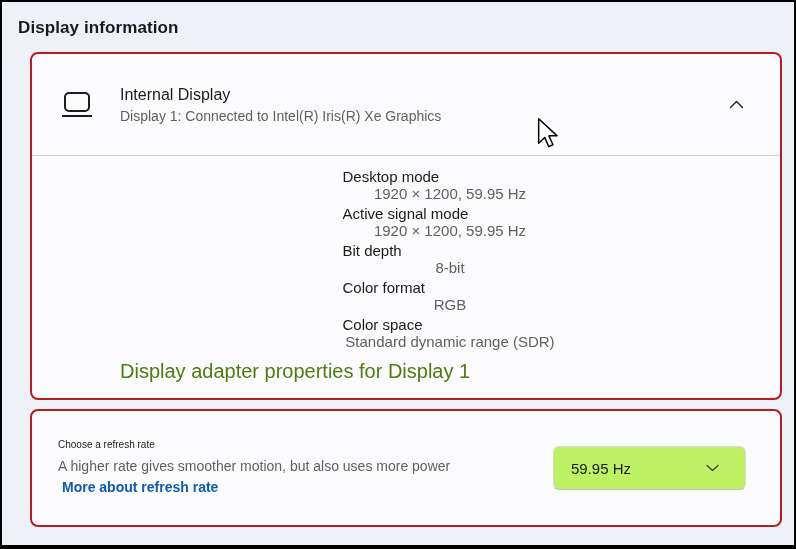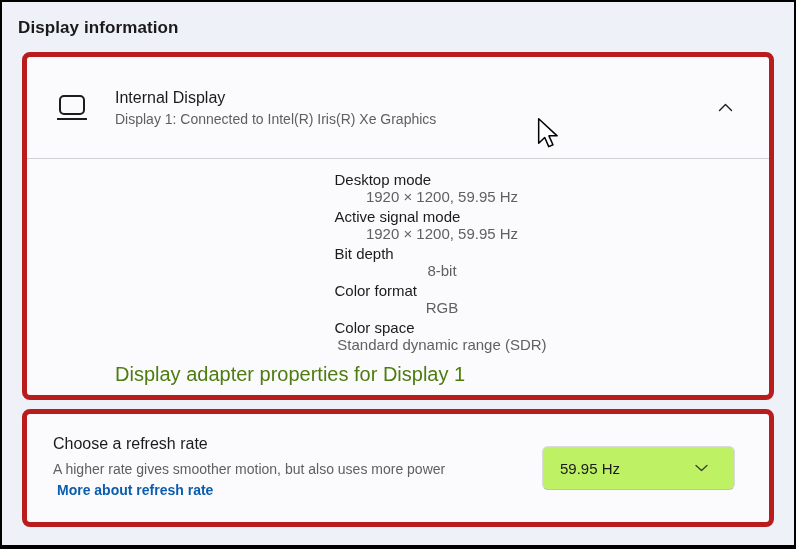--- a/index.html
+++ b/index.html
@@ -14,23 +14,23 @@
   }
   .page-title {
     font-size: 17px;
     font-weight: 700;
     color: #1a1a1a;
     margin: 16px 0 0 16px;
     letter-spacing: 0.1px;
   }
   .card {
     width: 752px;
-    margin-left: 20px;
+    margin-left: 28px;
     background: #fbfbfd;
-    border: 5px solid #b91c1c;
+    border: 2px solid #b91c1c;
     border-radius: 8px;
   }
   .card-expander { margin-top: 14px; height: 348px; }
   .expander-header {
     display: flex;
     align-items: center;
     height: 101px;
     padding: 0 34px 0 30px;
     cursor: default;
   }
@@ -65,21 +65,21 @@
   }
   .card-refresh {
     margin-top: 9px;
     height: 118px;
     display: flex;
     align-items: center;
     justify-content: space-between;
     padding: 0 34px 0 26px;
   }
   .refresh-text { max-width: 470px; }
-  .refresh-title { font-size: 16px; color: #1b1b1b; margin-bottom: 6px; }
+  .refresh-title { font-size: 10px; color: #1b1b1b; margin-bottom: 6px; }
   .refresh-desc {
     font-size: 14px;
     color: #5f5f5f;
     line-height: 1.5;
     max-width: 408px;
   }
   .refresh-link {
     font-size: 14px;
     font-weight: 700;
     color: #0b5cad;

